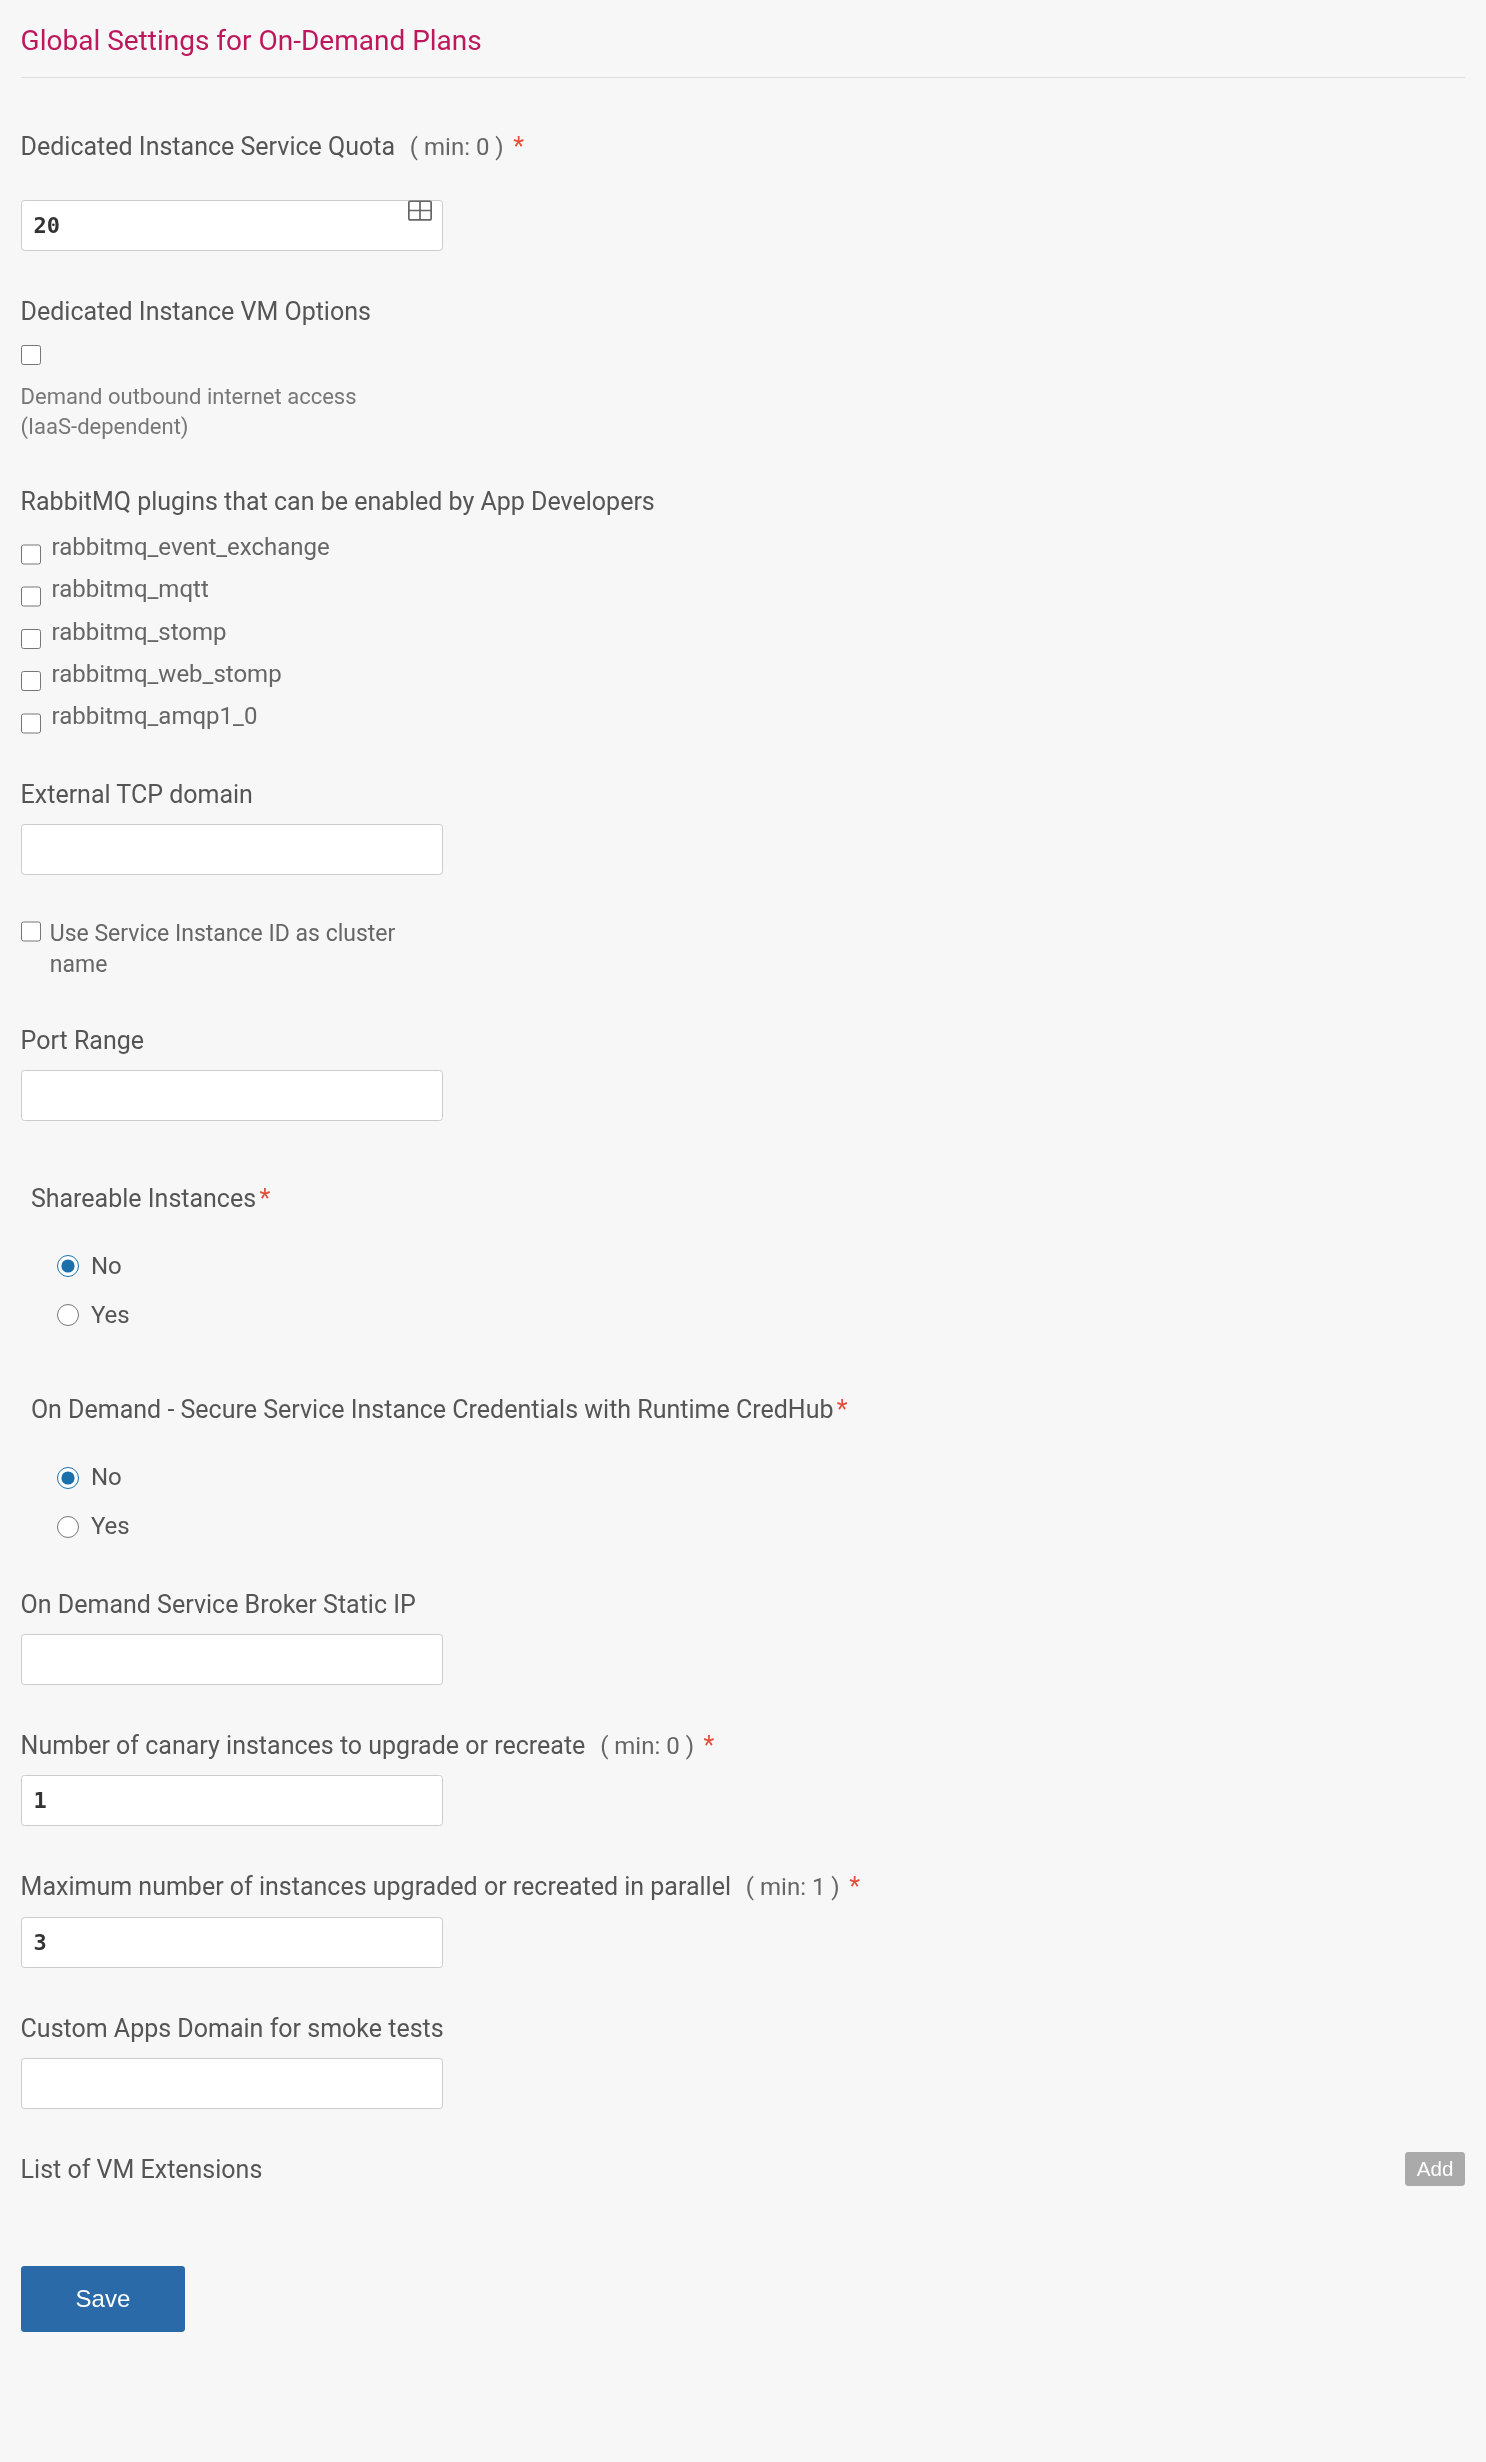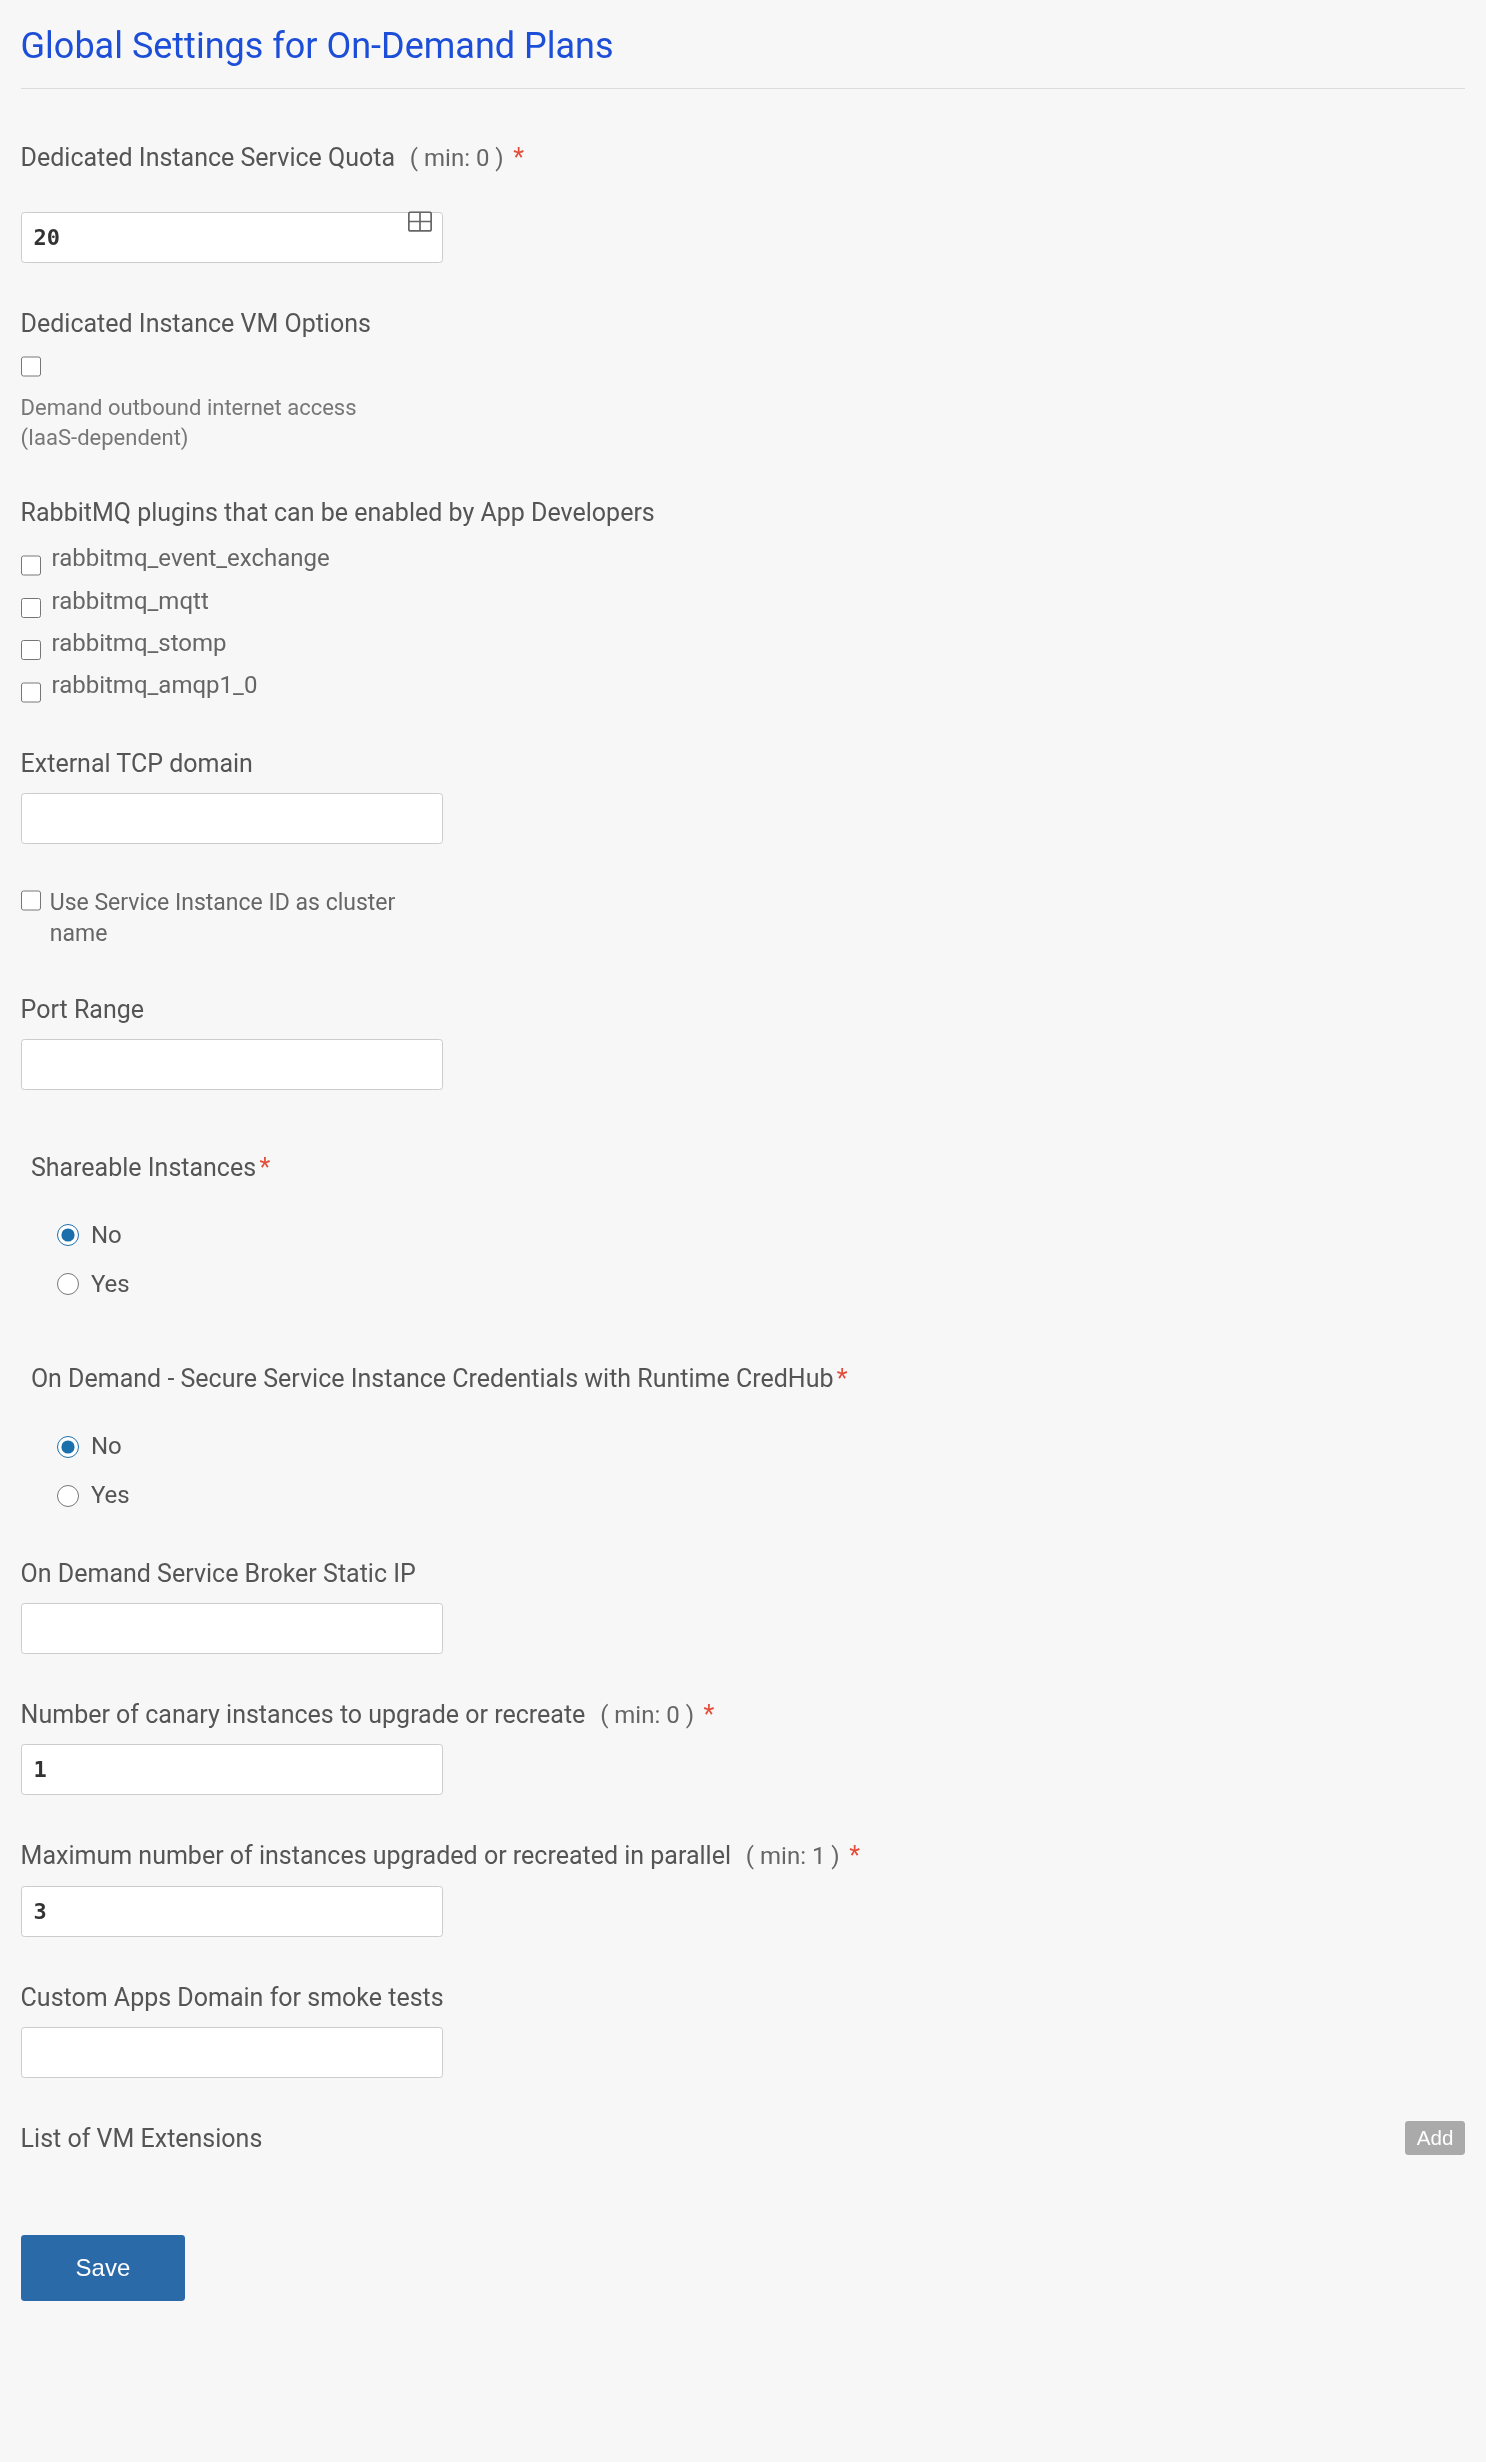--- a/index.html
+++ b/index.html
@@ -9,23 +9,23 @@
       color: #555;
       padding: 20.6px;
       font-size: 24px;
       line-height: 1.4;
     }
     .page {
       max-width: 1446px;
       margin: 0 auto;
     }
     h1.page-title {
-      font-size: 36px;
+      font-size: 28px;
       font-weight: 400;
-      color: #1d4ed8;
+      color: #be185d;
       margin-bottom: 17px;
     }
     hr.divider {
       border: none;
       border-top: 0.9px solid #ddd;
       margin-bottom: 51px;
     }
     .form-group {
       margin-bottom: 43px;
     }
@@ -209,20 +209,24 @@
     <div class="checkbox-row">
       <input type="checkbox" style="">
       <span>rabbitmq_mqtt</span>
     </div>
     <div class="checkbox-row">
       <input type="checkbox" style="">
       <span>rabbitmq_stomp</span>
     </div>
     <div class="checkbox-row">
       <input type="checkbox" style="">
+      <span>rabbitmq_web_stomp</span>
+    </div>
+    <div class="checkbox-row">
+      <input type="checkbox" style="">
       <span>rabbitmq_amqp1_0</span>
     </div>
   </div>
 
   
   <div class="form-group">
     <label class="form-label">External TCP domain</label>
     <input type="text" class="input-field" value="" style="">
   </div>
 

